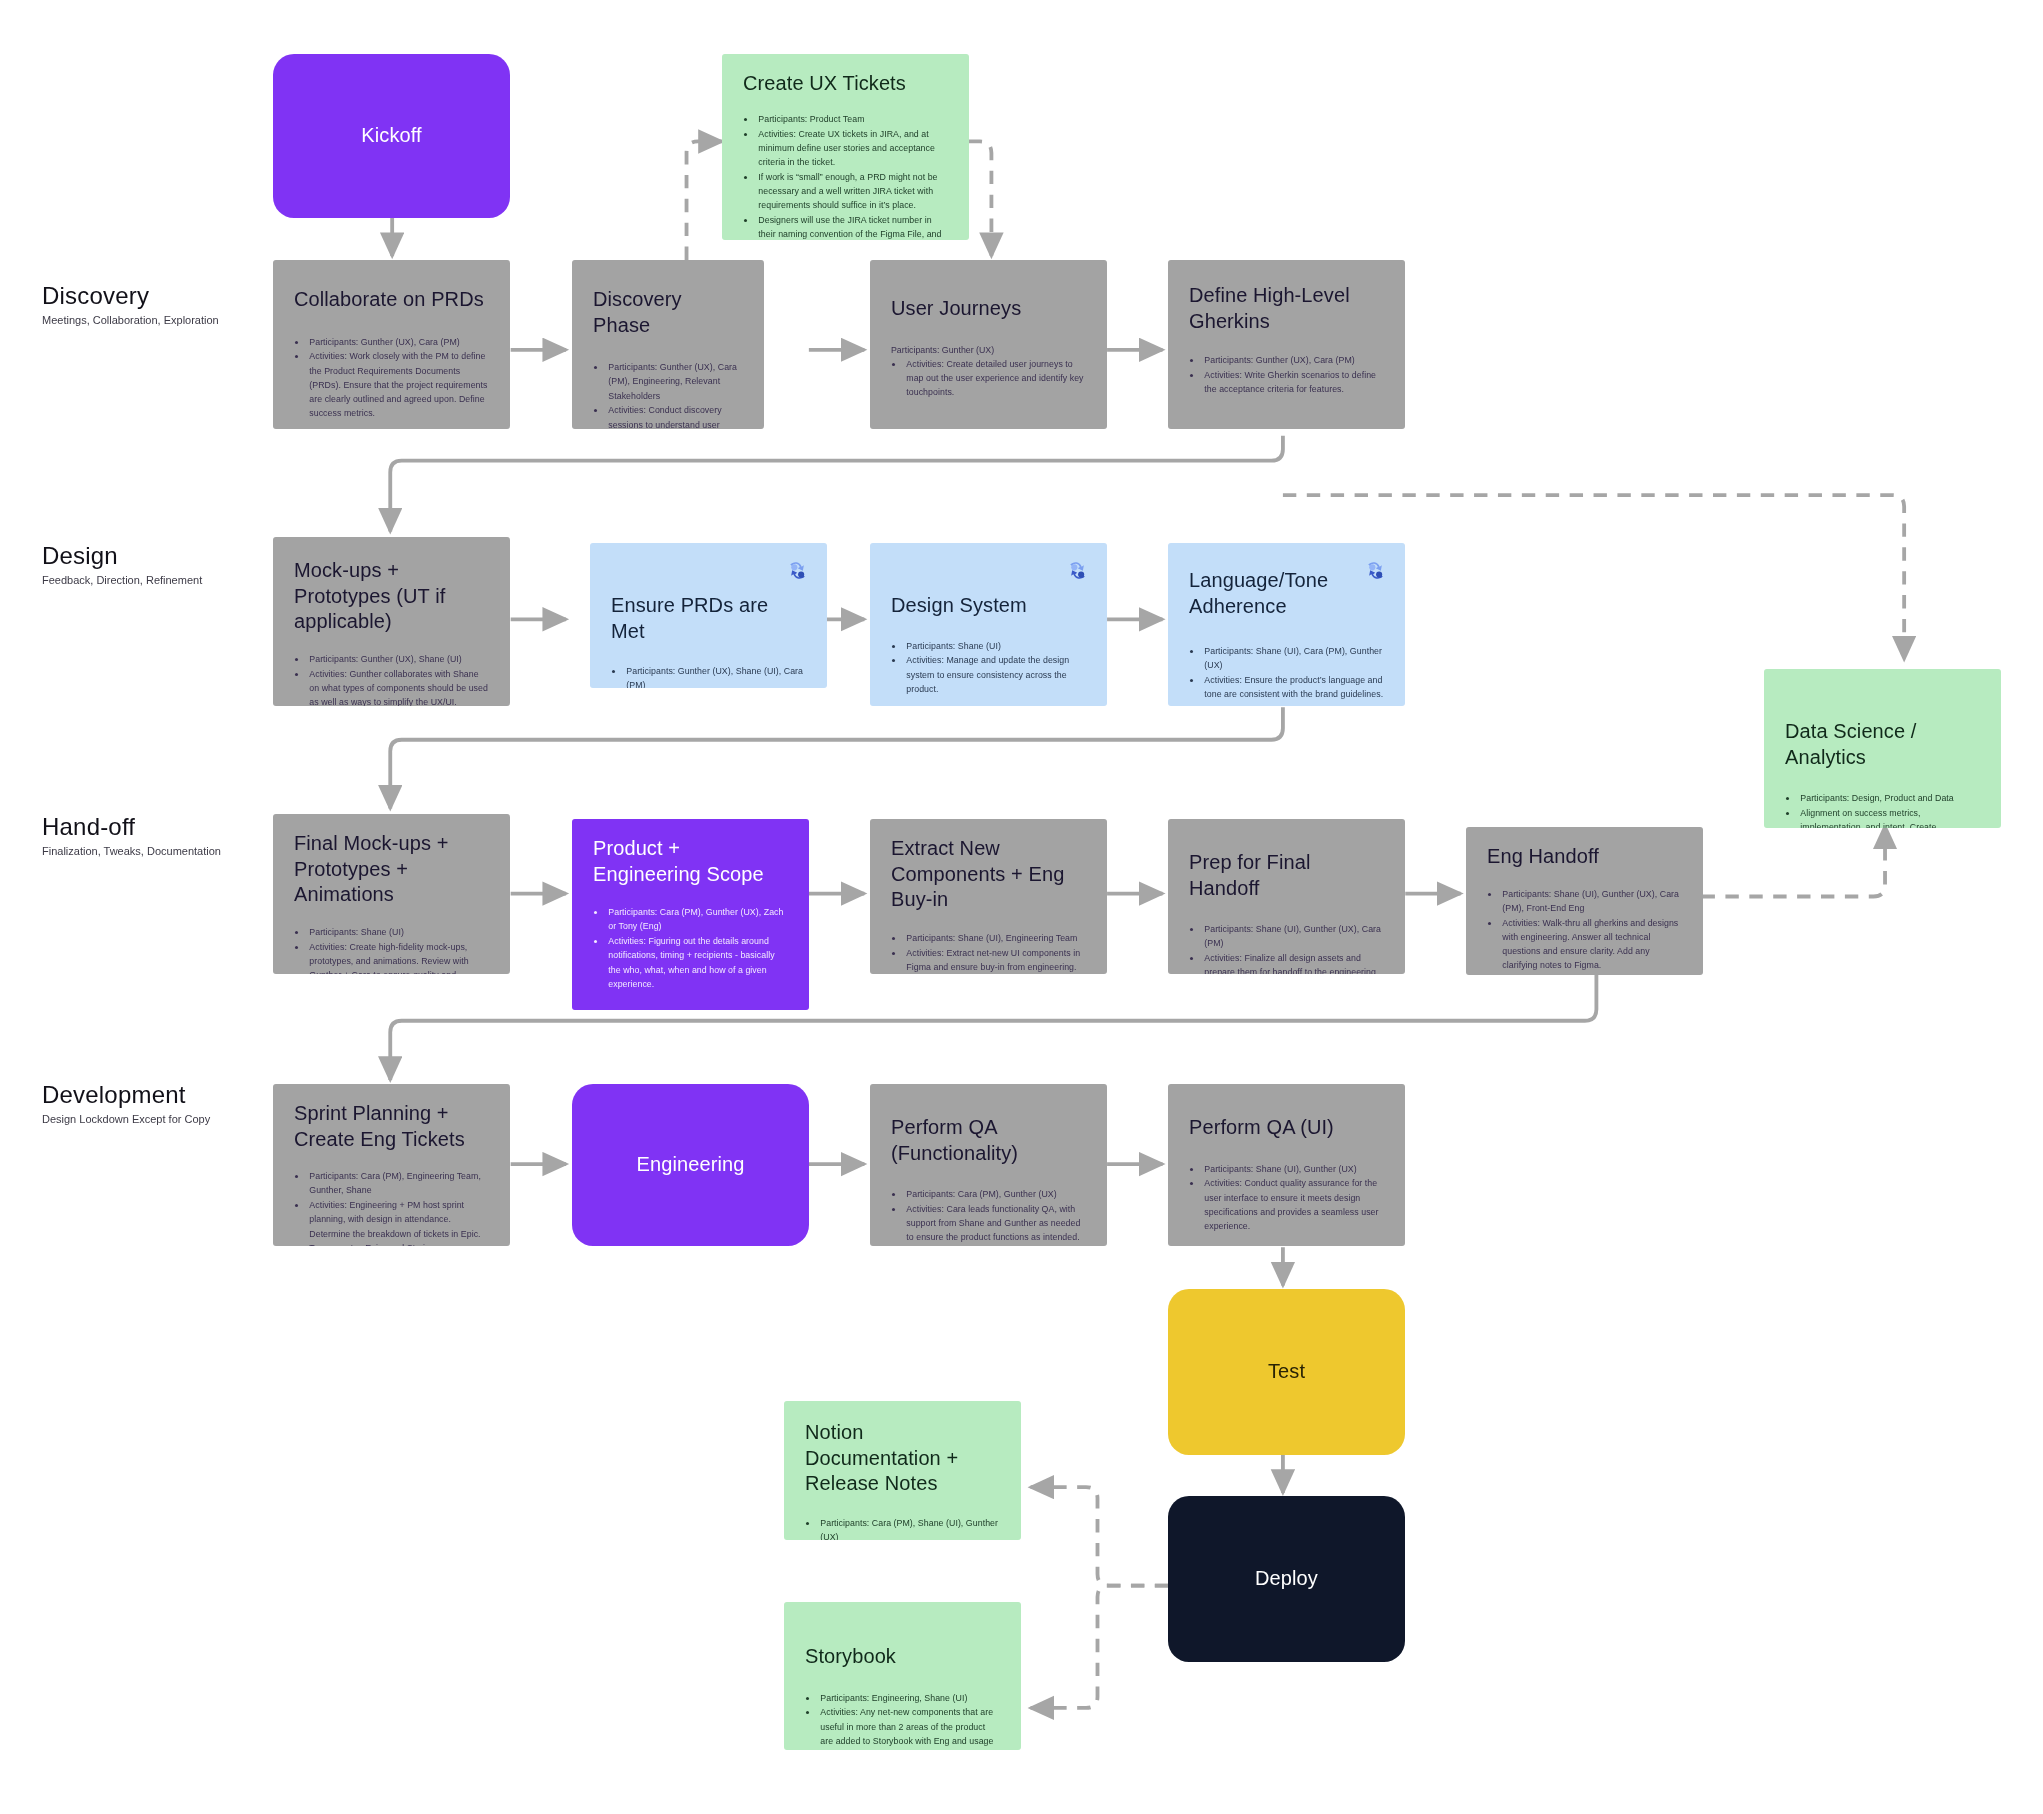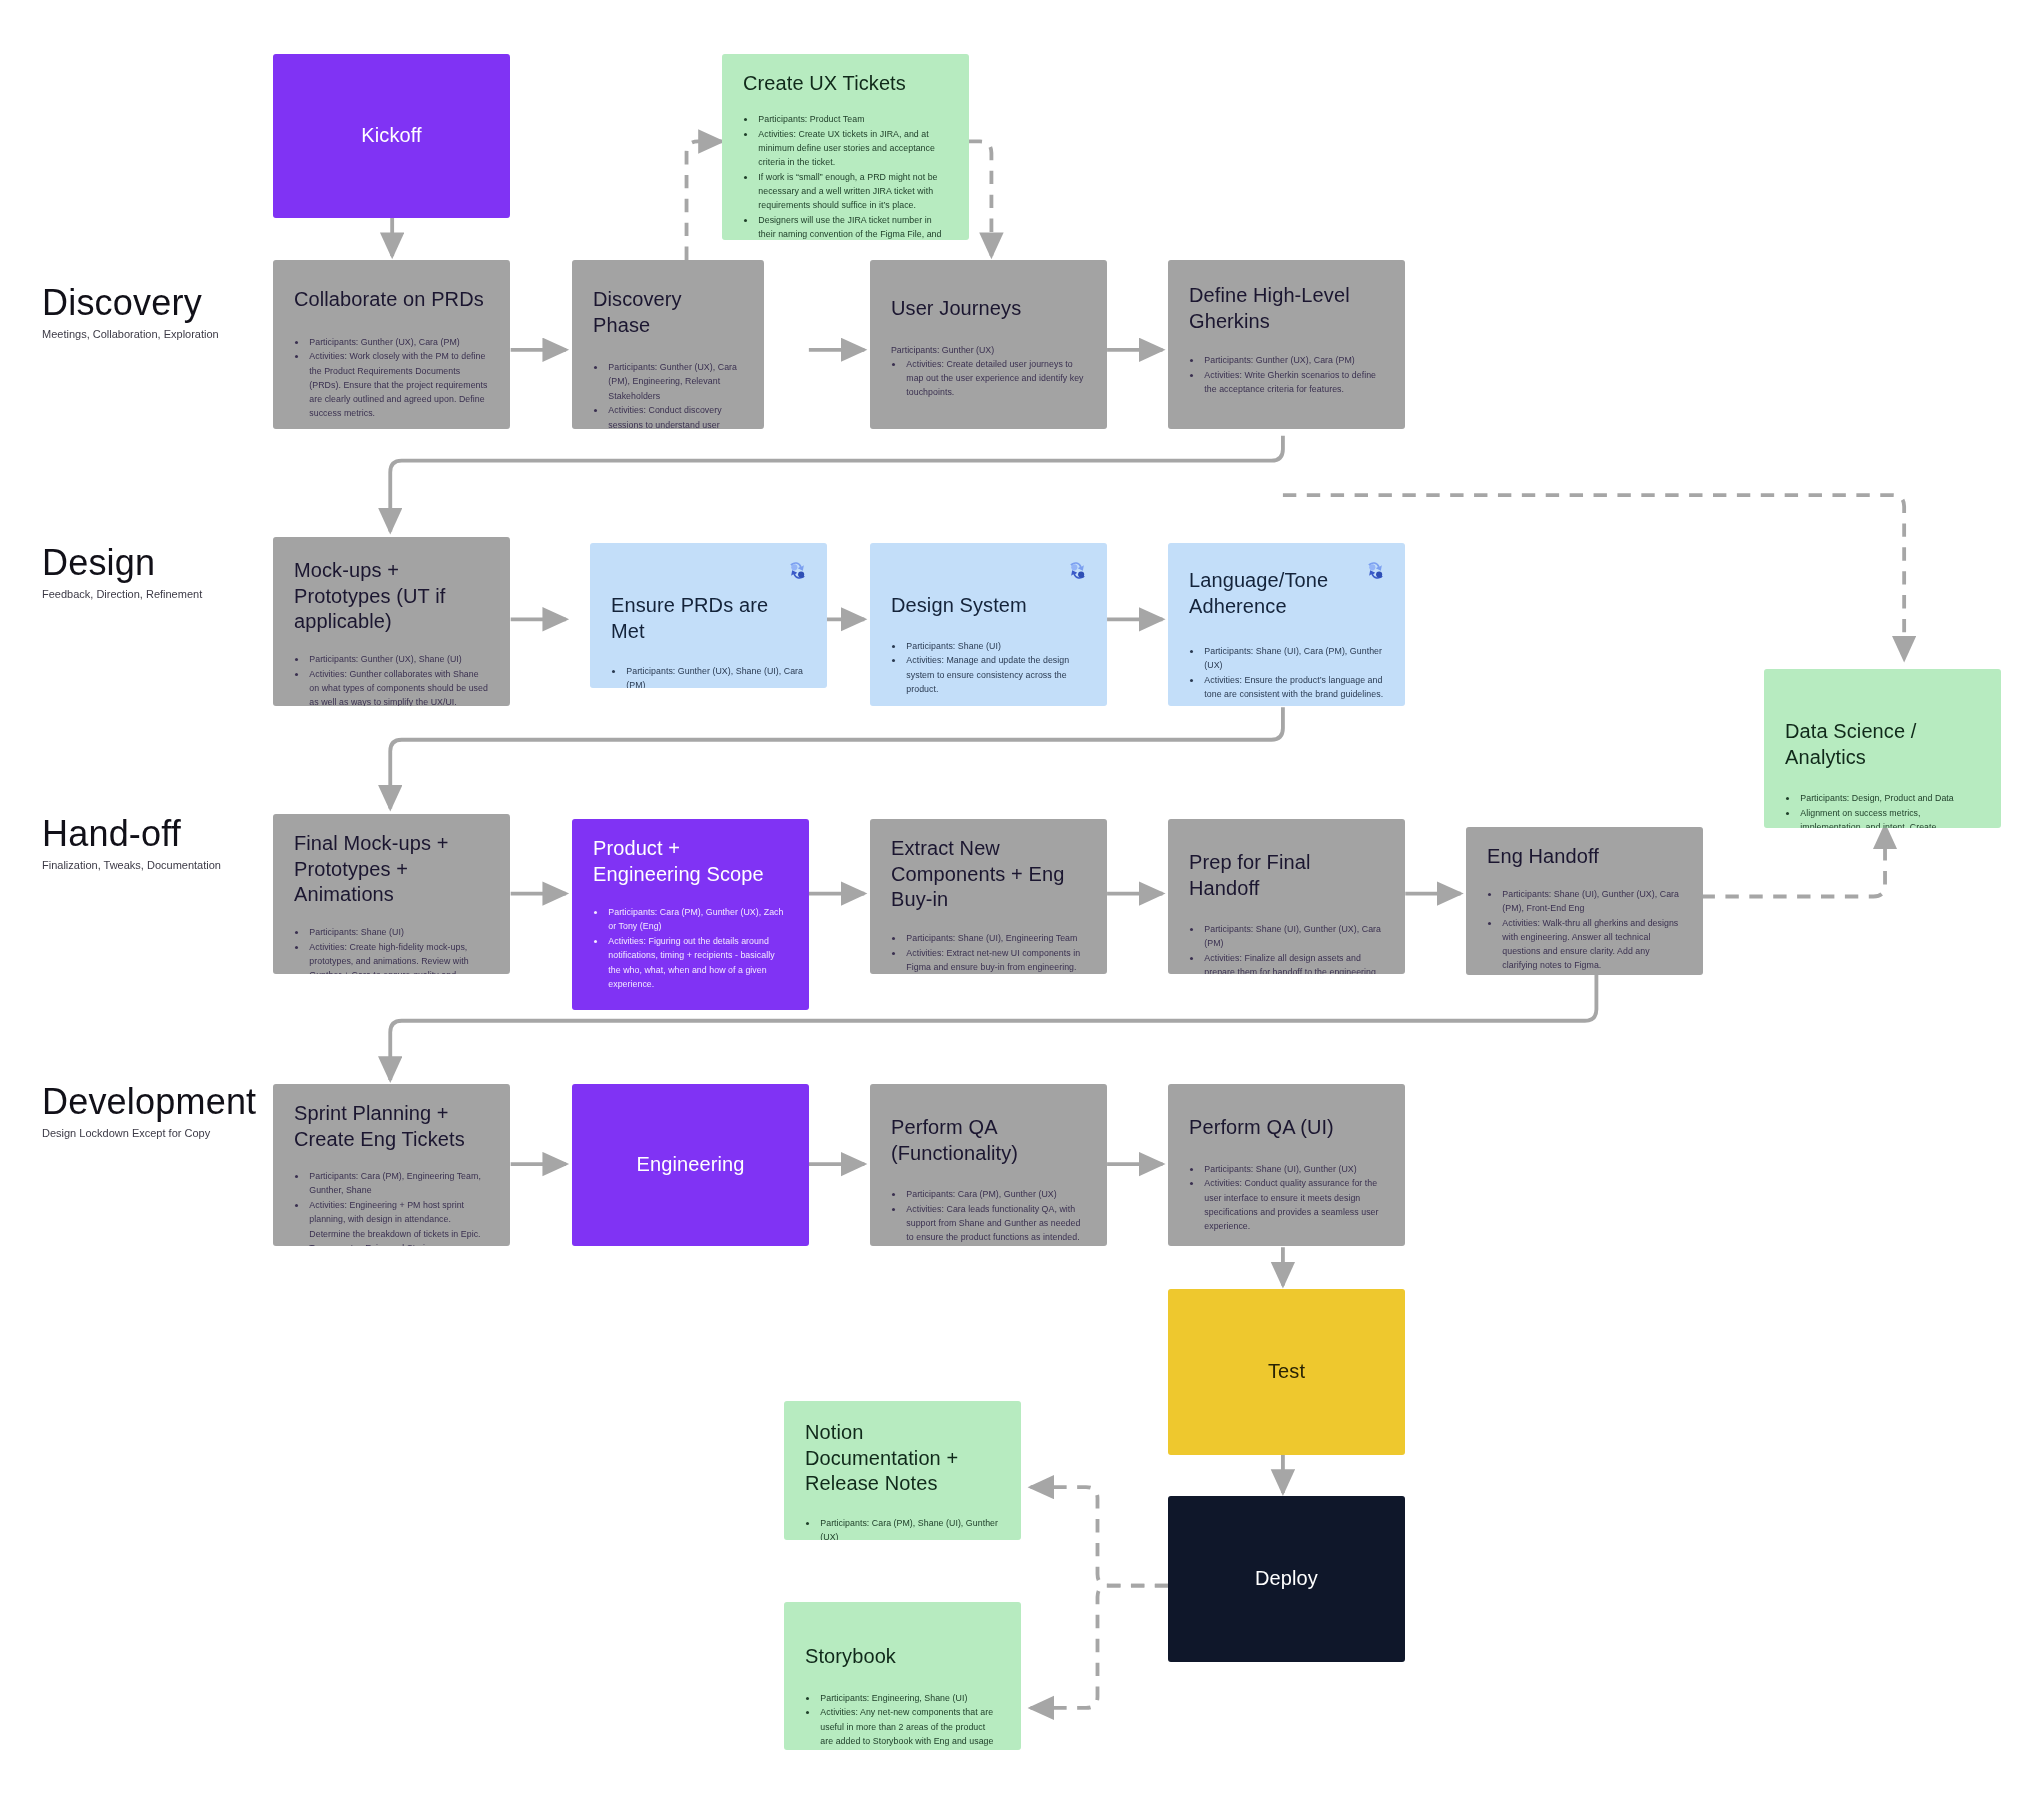--- a/index.html
+++ b/index.html
@@ -45,29 +45,29 @@
   .lilac ul, .lilac p { color:#3a3050; }
   .blue { background:#c3def9; color:#14233a; }
   .blue ul, .blue p { color:#2a3a51; }
   .green { background:#b7ebc0; color:#10291a; }
   .green ul, .green p { color:#20402a; }
   .yellow { background:#eec githubplaceholder; }
   .yellow { background:#eec82e; color:#2a2405; }
   .deepgreen { background:#0f172a; color:#ffffff; }
 
   .node.center-label {
-    display:flex; align-items:center; justify-content:center;
+    display:flex; align-items:center; justify-content:center;border-radius:21px;
   }
   .node.center-label .title { padding:0; text-align:center; }
 
   .swim-label {
     position:absolute;
   }
   .swim-label .main {
-    font-size:36px; font-weight:400; color:#111018; letter-spacing:0.2px;
+    font-size:24px; font-weight:400; color:#111018; letter-spacing:0.2px;
     line-height:1.15; white-space:nowrap;
   }
   .swim-label .sub {
     font-size:11px; color:#3c3a46; margin-top:4.8px; white-space:nowrap;
   }
 
   .cycle-icon { position:absolute; width:29px; height:29px; }
   .cycle-icon svg { width:29px; height:29px; display:block; }
 </style>
 </head>

